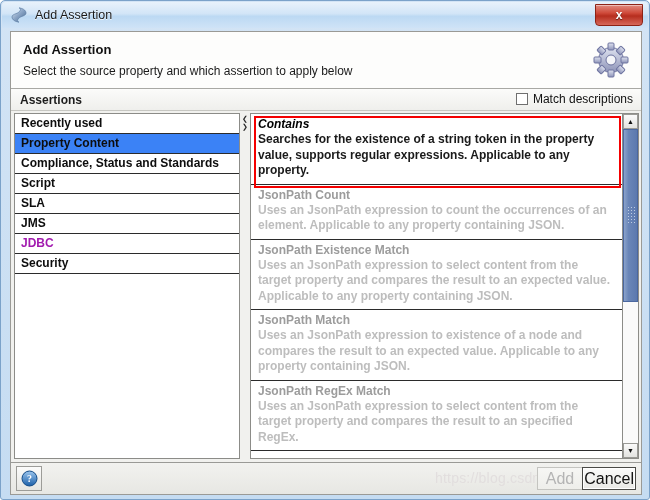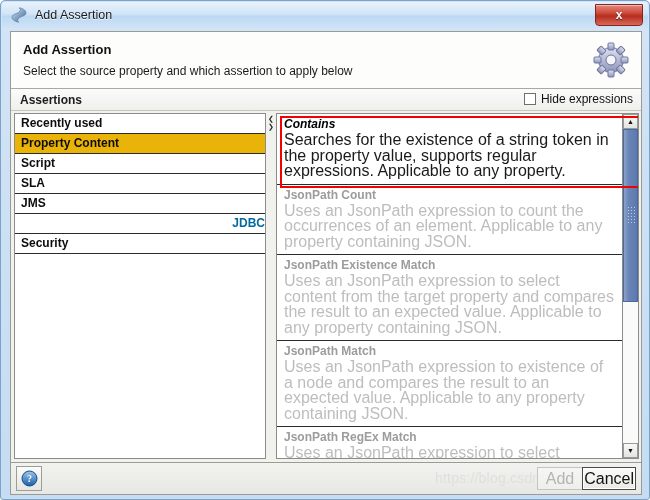--- a/index.html
+++ b/index.html
@@ -69,50 +69,50 @@
   }
   .chk{
     width:12px;height:12px;background:#fff;border:1px solid #6f6f6f;
     box-sizing:border-box;display:inline-block;
   }
   .hide-desc-label{font-size:12px;color:#111;}
   
   .body{flex:1 1 auto;display:flex;position:relative;background:#f1f1ee;
         padding:2px 2px 3px 3px;box-sizing:border-box;}
   .left-pane{
-    width:252px;background:#fff;border:1px solid #8c8c88;
+    width:226px;background:#fff;border:1px solid #8c8c88;
     box-sizing:border-box;overflow:hidden;flex:0 0 auto;
   }
   .cat{
     height:20px;line-height:19px;padding-left:6px;
     font-size:12px;font-weight:bold;color:#0d0d0d;
     border-bottom:1px solid #2b2b2b;box-sizing:border-box;
     white-space:nowrap;cursor:default;background:#fff;
   }
-  .cat.sel{background:#eab308;}
-  .cat.dis{color:#0369a1;font-weight:bold;text-align:right;}
+  .cat.sel{background:#3b82f6;}
+  .cat.dis{color:#a21caf;font-weight:bold;}
   .splitter{
     width:10px;flex:0 0 auto;position:relative;
     background:#f1f1ee;
   }
   .sp-arrows{
     position:absolute;left:1px;top:2px;width:8px;
     font-size:7px;line-height:7px;color:#2a2a2a;text-align:center;
   }
   .right-pane{
     flex:1 1 auto;background:#fff;border:1px solid #8c8c88;
     box-sizing:border-box;position:relative;overflow:hidden;
   }
   .list{position:absolute;left:0;top:0;right:16px;bottom:0;overflow:hidden;}
   .item{
     padding:3px 8px 5px 7px;border-bottom:1px solid #2b2b2b;
     box-sizing:border-box;background:#fff;cursor:default;
   }
   .item-title{font-size:12px;font-weight:bold;color:#9c9c9c;line-height:15px;}
-  .item-desc{font-size:16px;color:#bdbdbd;line-height:15.5px;}
+  .item-desc{font-size:12px;color:#bdbdbd;line-height:15.5px;font-weight:bold;}
   .item.active .item-title{color:#000;font-style:italic;}
   .item.active .item-desc{color:#1a1a1a;}
   .hl-box{
     position:absolute;left:3px;top:2px;width:367px;height:72px;
     border:2px solid #f40000;box-sizing:border-box;pointer-events:none;z-index:5;
   }
   
   .vsb{
     position:absolute;right:0;top:0;width:16px;bottom:0;
     background:#f0f0ed;border-left:1px solid #8c8c88;box-sizing:border-box;
@@ -213,29 +213,30 @@
             <circle r="5" fill="#f4f5f9" stroke="#6e74a0" stroke-width="1"></circle>
           </g>
         </svg>
       </div>
     </div>
 
     <div class="assert-bar">
       <div class="assert-label">Assertions</div>
       <div class="hide-desc">
         <span class="chk"></span>
-        <span class="hide-desc-label">Hide expressions</span>
+        <span class="hide-desc-label">Match descriptions</span>
       </div>
     </div>
 
     <div class="body">
 
       <div class="left-pane">
           <div class="cat">Recently used</div>
           <div class="cat sel">Property Content</div>
+          <div class="cat">Compliance, Status and Standards</div>
           <div class="cat">Script</div>
           <div class="cat">SLA</div>
           <div class="cat">JMS</div>
           <div class="cat dis">JDBC</div>
           <div class="cat">Security</div>
         </div>
 
       <div class="splitter">
         <div class="sp-arrows">❮</div>
         <div class="sp-arrows" style="top:10px;">❯</div>

